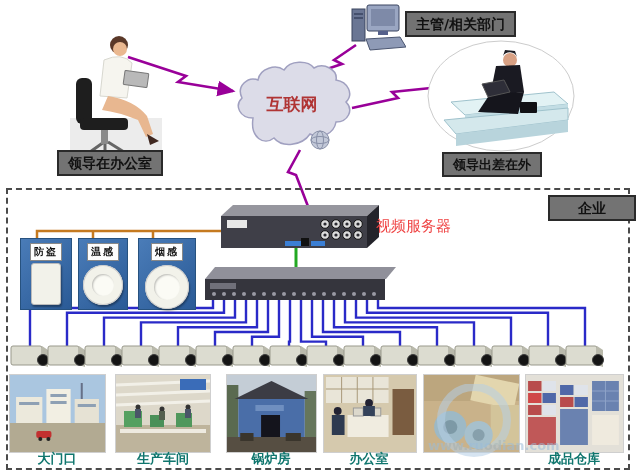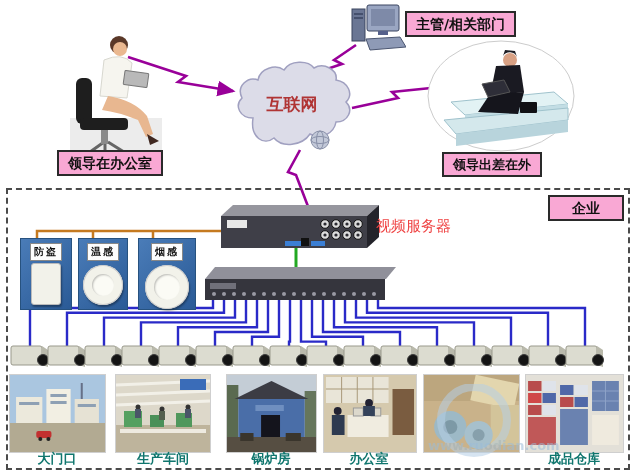--- a/index.html
+++ b/index.html
@@ -1,20 +1,20 @@
 <!DOCTYPE html>
 <html><head>
 <meta charset="utf-8">
 <style>
   html,body{margin:0;padding:0;background:#fff;}
   #stage{position:relative;width:640px;height:475px;background:#fff;overflow:hidden;
          font-family:"DejaVu Sans","Liberation Sans",sans-serif;}
   .abs{position:absolute;}
   svg{display:block;}
-  .tag{position:absolute;background:#f9a8d4;border:2px solid #2a2a2a;color:#111;
+  .tag{position:absolute;background:#737373;border:2px solid #2a2a2a;color:#111;
        font-weight:bold;font-size:14px;line-height:1;display:inline-flex;
        align-items:center;justify-content:center;padding:4px 9px;white-space:nowrap;}
   .dev-label{position:absolute;color:#ef4444;font-size:15px;white-space:nowrap;}
   .ent-box{position:absolute;left:6px;top:188px;width:620px;height:278px;
            border:2px dashed #4a4a4a;}
   .sensor{position:absolute;background:linear-gradient(135deg,#4a7cb8,#2a5a96);
           border:1px solid #27527f;margin-left:8px;}
   .s-label{position:absolute;top:4px;left:50%;transform:translateX(-50%);background:#fdfdfd;
            border:1px solid #888;font-size:10px;font-weight:bold;color:#111;
            padding:1px 3px;white-space:nowrap;letter-spacing:2px;}
@@ -366,20 +366,20 @@
 
   <div class="loc-label" style="left:7px">大门口</div>
   <div class="loc-label" style="left:113px">生产车间</div>
   <div class="loc-label" style="left:221px">锅炉房</div>
   <div class="loc-label" style="left:319px">办公室</div>
   <div class="loc-label" style="left:524px">成品仓库</div>
 
   <div class="tag" style="left:405px;top:11px">主管/相关部门</div>
   <div class="tag" style="left:57px;top:150px">领导在办公室</div>
   <div class="tag" style="left:442px;top:152px;font-size:13px">领导出差在外</div>
-  <div class="tag" style="left:548px;top:195px;padding:4px 22px">企业</div>
+  <div class="tag" style="left:548px;top:195px;padding:4px 28px">企业</div>
 
   <svg class="abs wm" style="left:418px;top:384px" width="170" height="84" viewBox="0 0 170 84">
     <circle cx="56" cy="36" r="33" fill="none" stroke="#b6cfe6" stroke-width="8"></circle>
     <text x="10" y="66" font-size="13" font-weight="bold" fill="#9cbcd8">www.ruodian.com</text>
   </svg>
 
 </div>
 
 </body></html>

